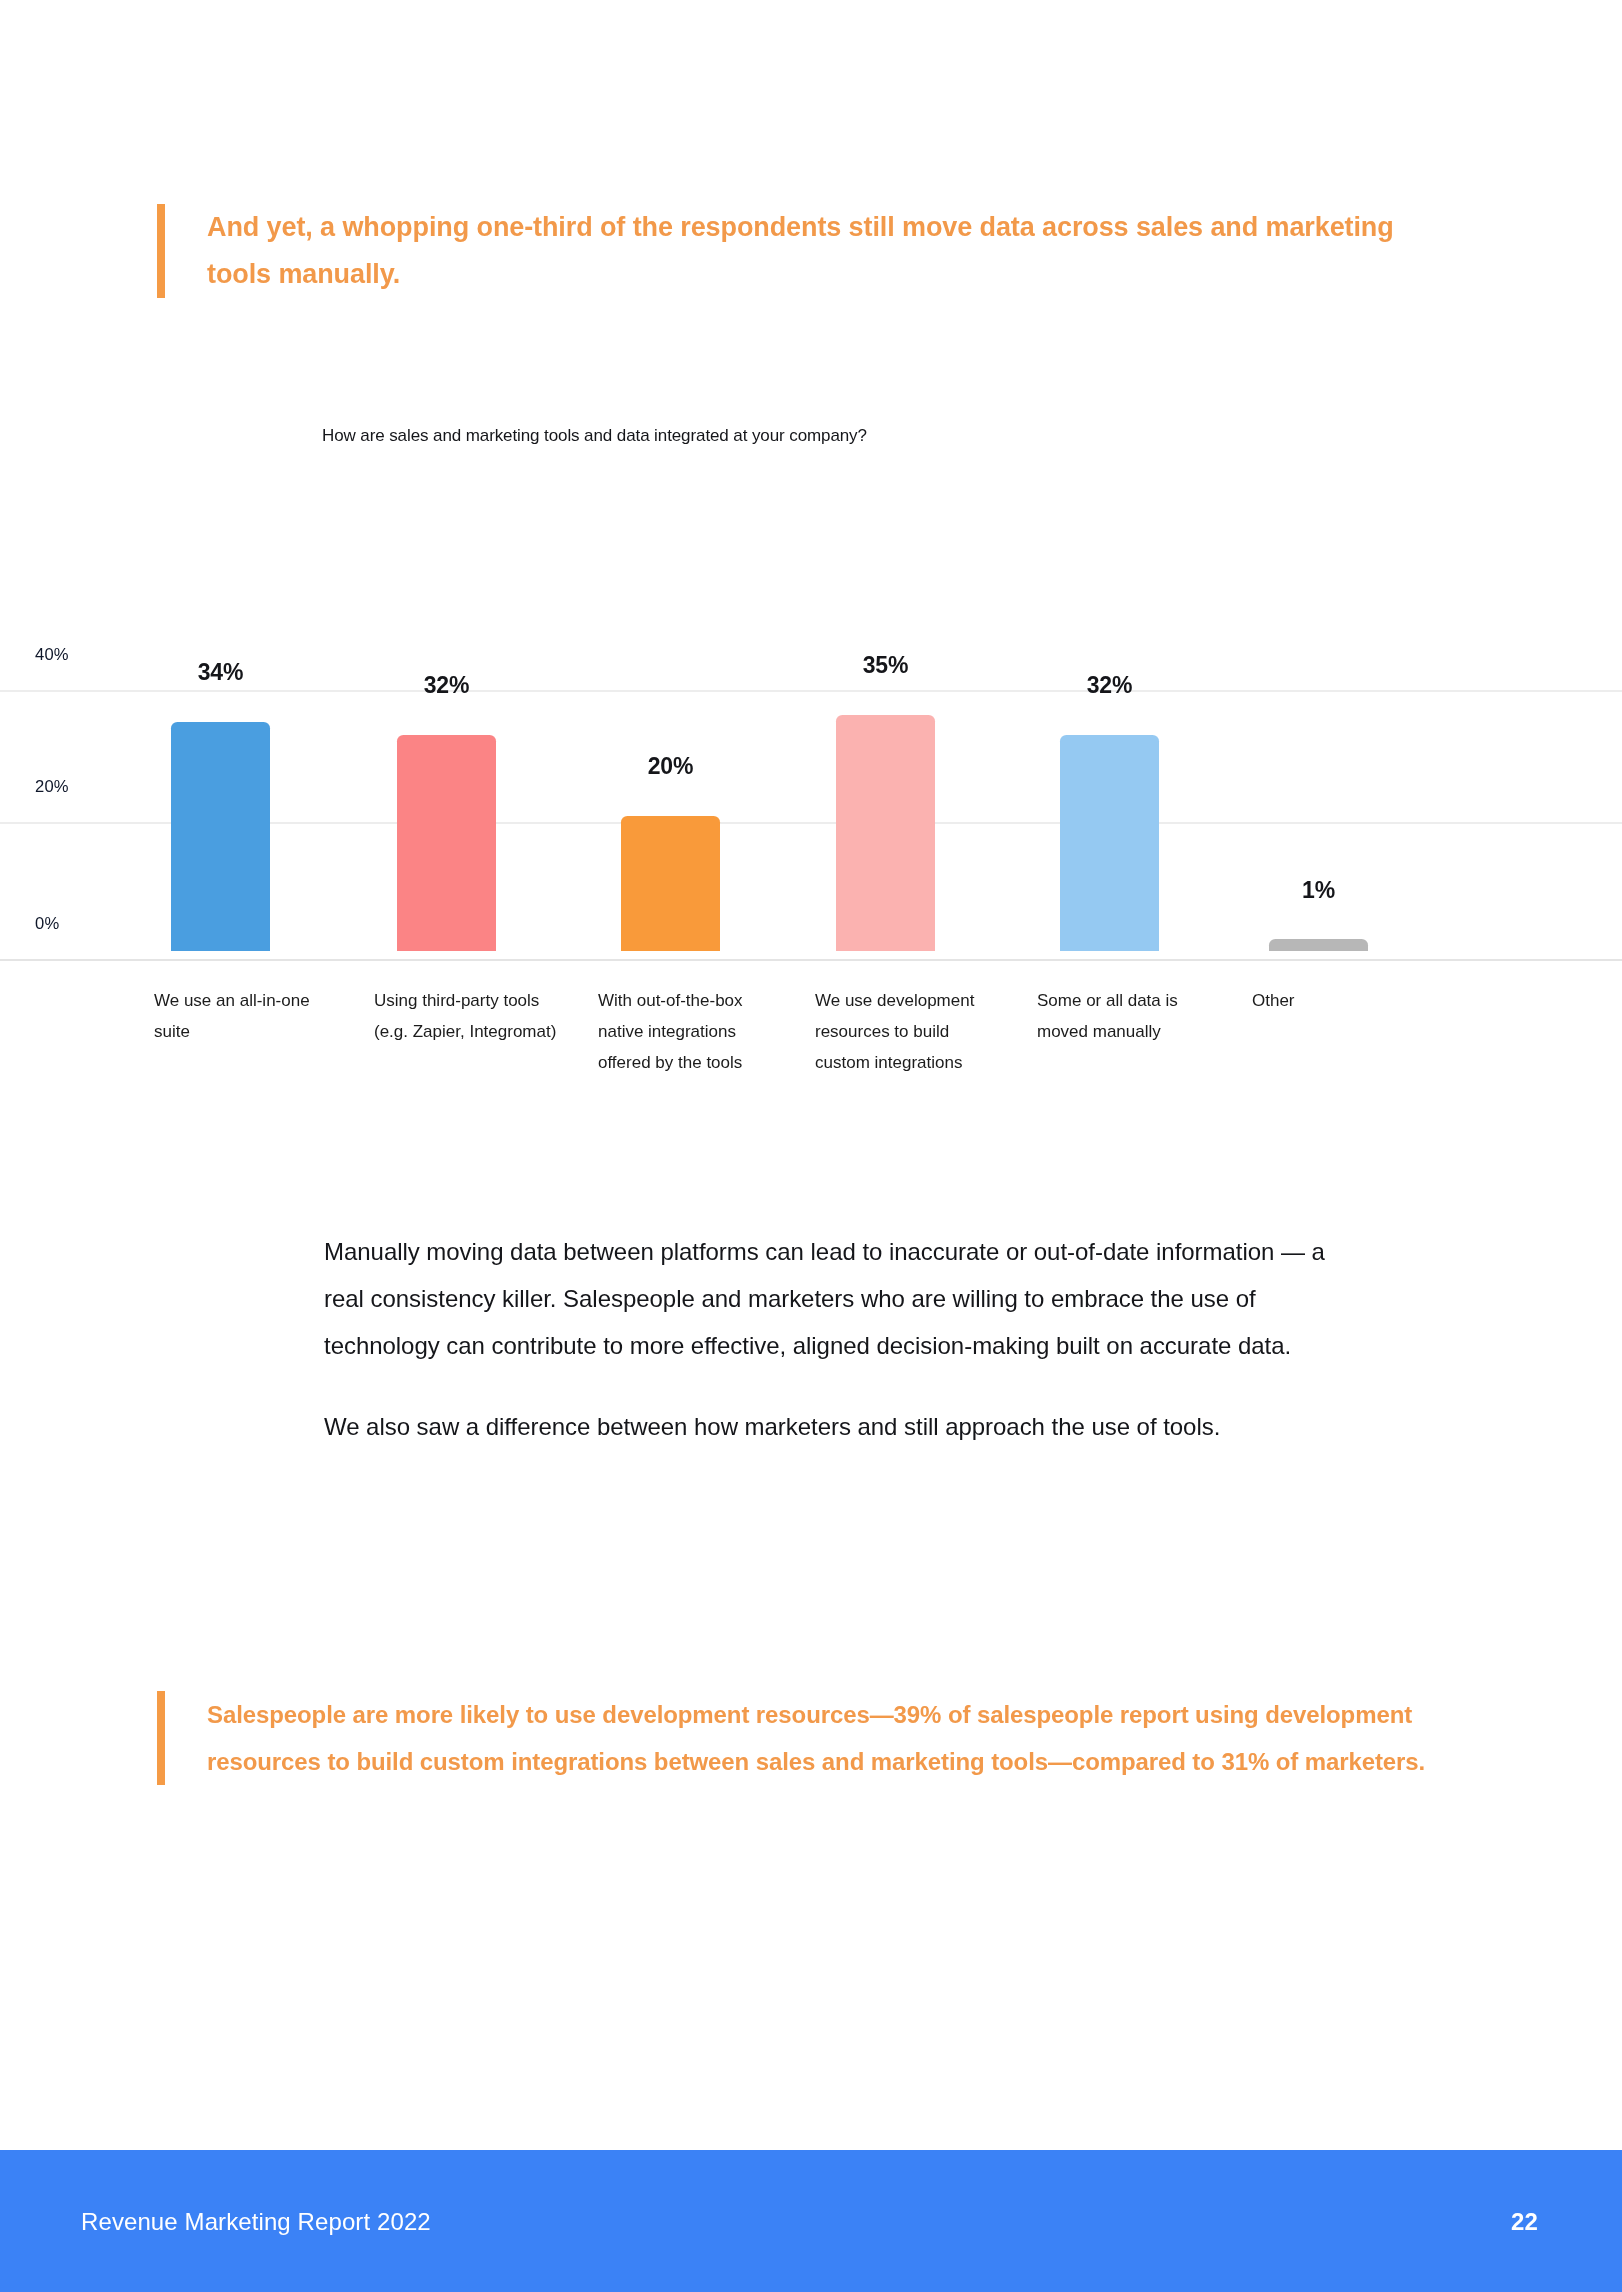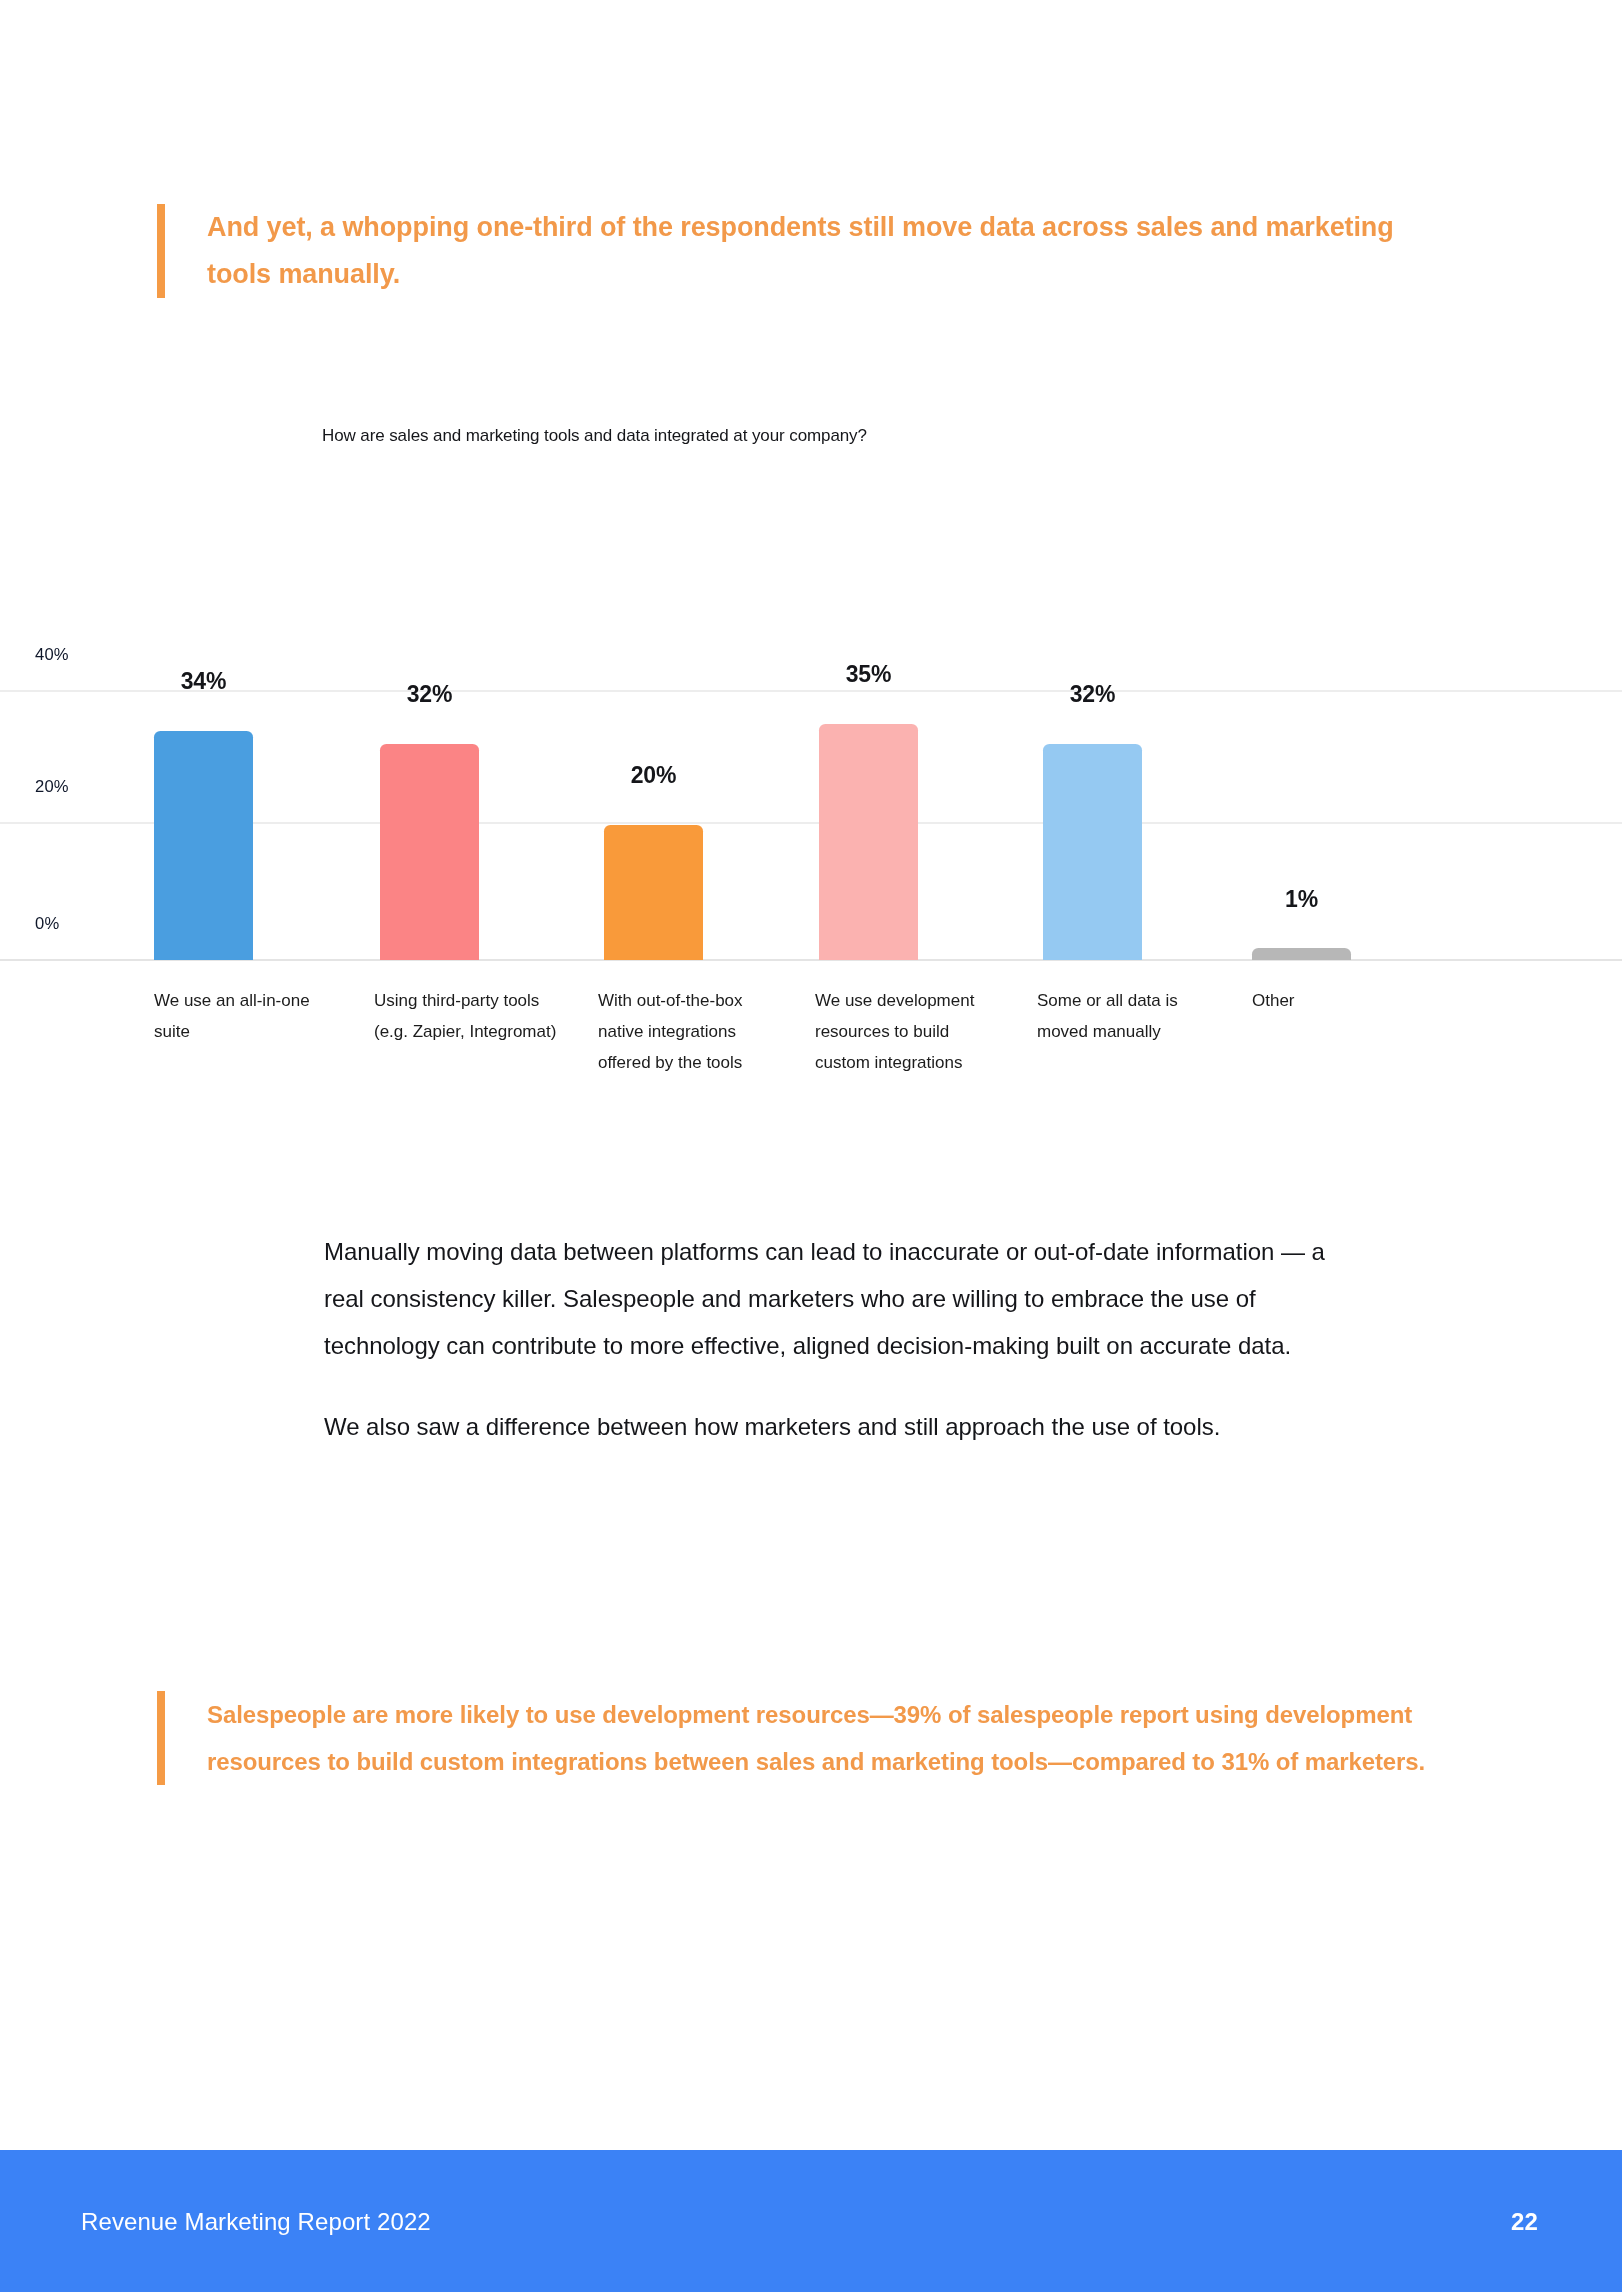--- a/index.html
+++ b/index.html
@@ -91,23 +91,24 @@
 
   .bars {
     position: absolute;
     left: 0;
     top: 0;
     width: 1623px;
     height: 333px;
   }
   .bar-slot {
     position: absolute;
-    bottom: 0;
+    bottom: 9px;
     width: 215px;
     height: 333px;
+    margin-left: 17px;
   }
   .bar-slot .bar {
     position: absolute;
     bottom: 0;
     left: 0;
     width: 99px;
     border-radius: 6.3px 6.3px 0 0;
   }
   .bar-slot .bar-value {
     position: absolute;

